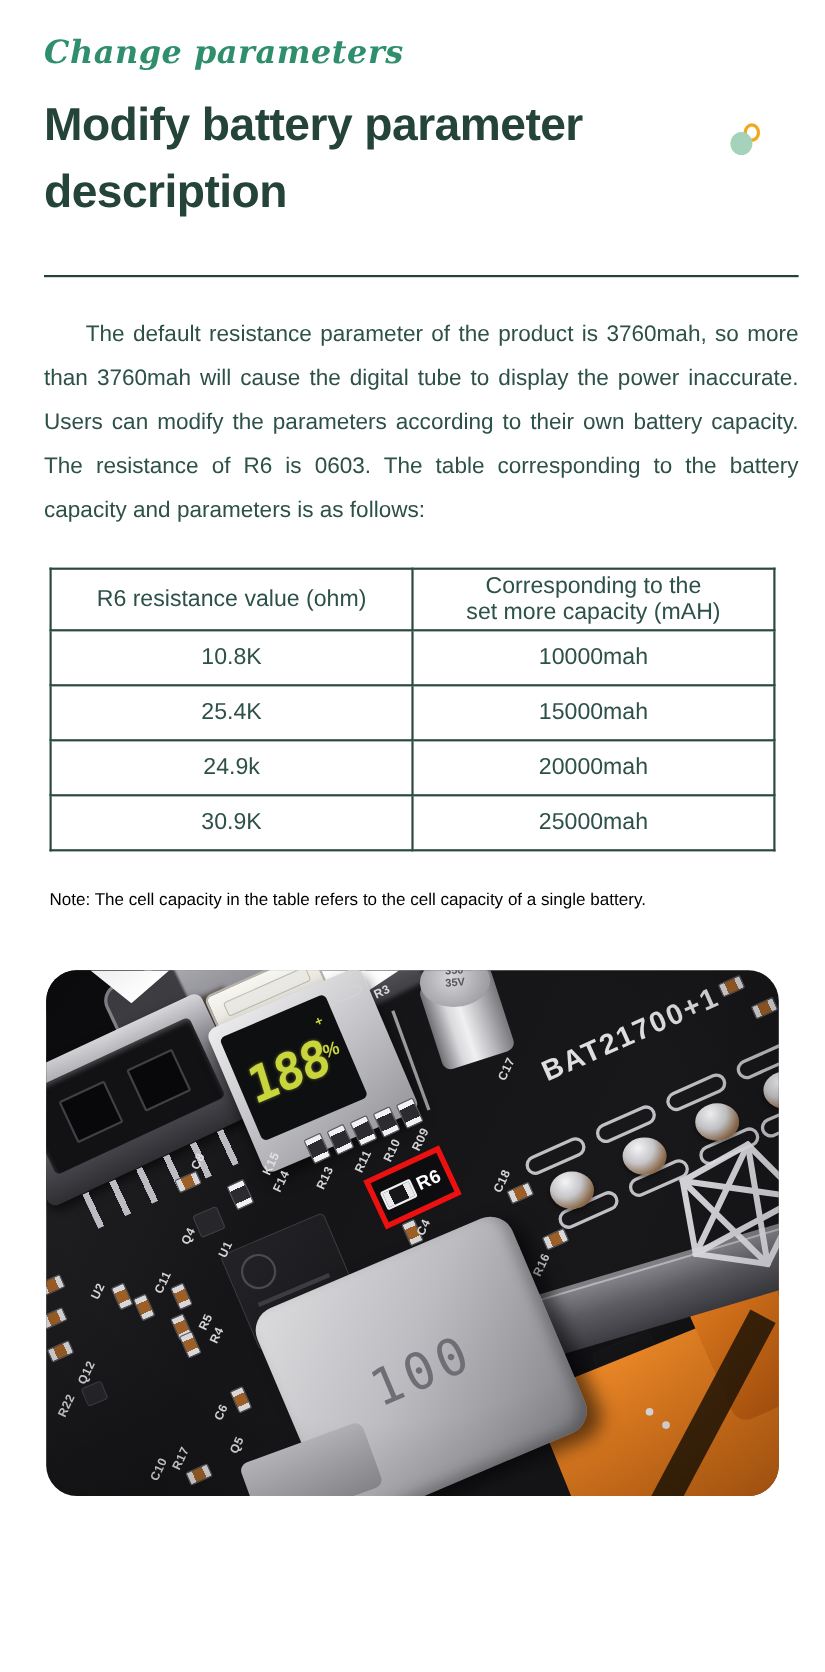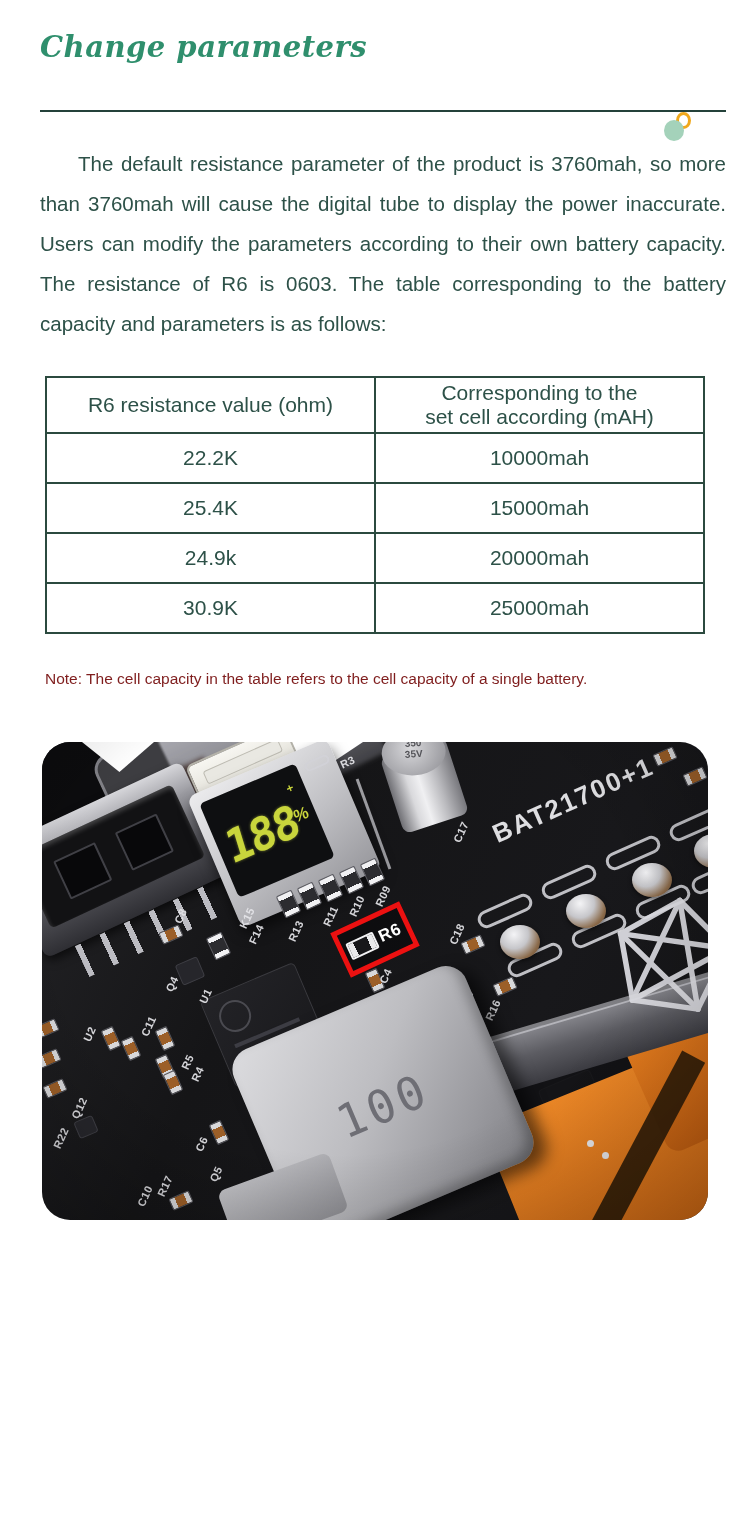--- a/index.html
+++ b/index.html
@@ -24,21 +24,21 @@
            text-align:justify; text-indent:38px; }
   .formula { font-size:20.5px; line-height:40px; color:#2d5148; margin-left:36px; }
 
   table.spec { margin-top:32px; margin-left:5px; width:660px; border-collapse:collapse;
                table-layout:fixed; }
   table.spec td { border:2px solid #2b4a3f; text-align:center; color:#2d5148;
                   font-size:21px; vertical-align:middle; }
   table.spec td.hdr { line-height:24px; padding:3px 2px; height:52px; }
   table.spec td.cell { height:50px; }
 
-  .note { margin-top:36px; margin-left:5px; font-size:15.5px; color:#7f1d1d; }
+  .note { margin-top:36px; margin-left:5px; font-size:15.5px; color:#000000; }
 
   
   .photo { position:relative; margin:54px 0 0 2px; width:666px; height:478px;
            border-radius:28px; overflow:hidden;
            background:linear-gradient(115deg,#232326 0%,#151517 35%,#18181b 70%,#141416 100%); }
   .photo .abs { position:absolute; }
 
   .vignette { left:0; top:0; width:100%; height:100%; z-index:60; pointer-events:none;
               background:radial-gradient(ellipse at 45% 38%, rgba(0,0,0,0) 55%, rgba(0,0,0,.28) 100%); }
 
@@ -167,41 +167,42 @@
                 background:#121214; opacity:.8; z-index:2; }
   .dot { width:7px; height:7px; border-radius:50%; background:#e8e8ec; z-index:12; }
 </style>
 </head>
 <body>
 
 <div class="page">
 
   <div class="eyebrow">Change parameters</div>
 
+  <h1 class="title">Modify battery parameter description</h1>
 
   <div class="brand-dots">
     <span class="dot"></span>
     <span class="ring"></span>
   </div>
 
   <hr class="divider">
 
   <p class="intro">The default resistance parameter of the product is 3760mah, so more than 3760mah will cause the digital tube to display the power inaccurate. Users can modify the parameters according to their own battery capacity. The resistance of R6 is 0603. The table corresponding to the battery capacity and parameters is as follows:</p>
 
   <table class="spec">
     <tbody>
       <tr>
         <td class="hdr">R6 resistance value (ohm)</td>
         <td class="hdr">
           <span>Corresponding to the</span><br>
-          <span>set cell according (mAH)</span>
+          <span>set more capacity (mAH)</span>
         </td>
       </tr>
       <tr>
-        <td class="cell">22.2K</td>
+        <td class="cell">10.8K</td>
         <td class="cell">10000mah</td>
       </tr>
       <tr>
         <td class="cell">25.4K</td>
         <td class="cell">15000mah</td>
       </tr>
       <tr>
         <td class="cell">24.9k</td>
         <td class="cell">20000mah</td>
       </tr>

